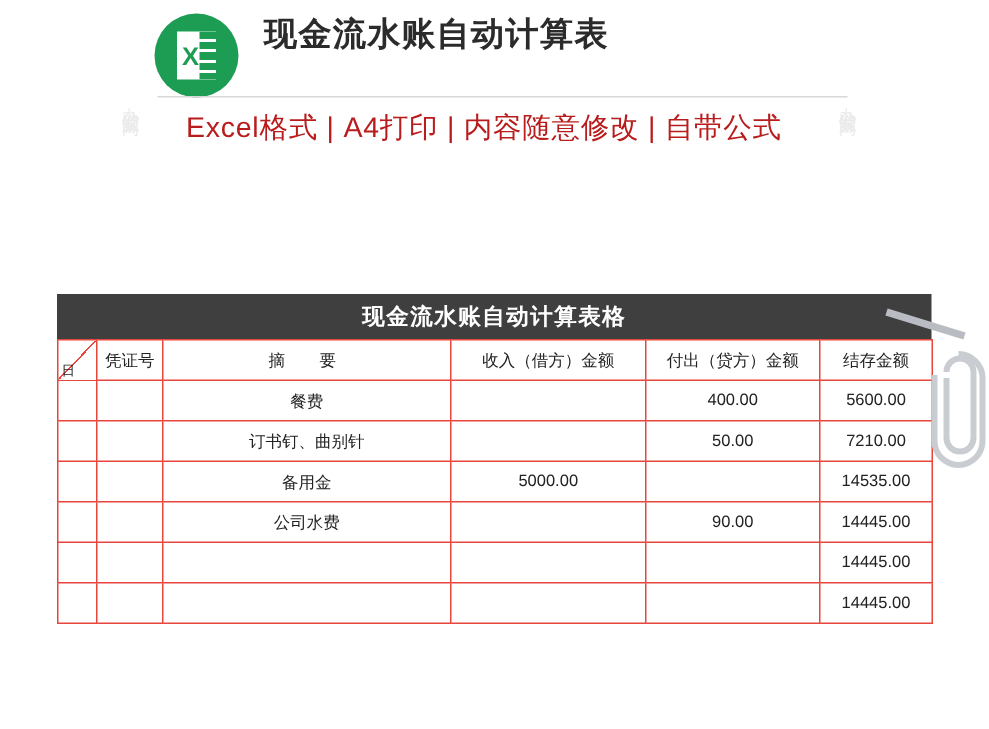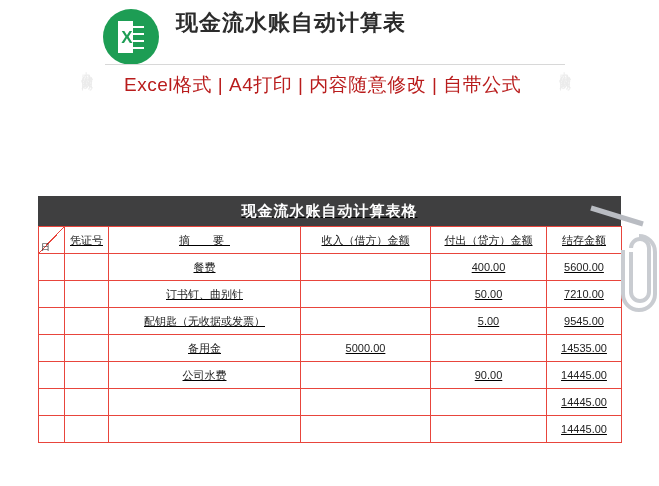--- a/index.html
+++ b/index.html
@@ -104,21 +104,20 @@
   .wm2 { left: 556px; top: 62px; }
 
   
   .sheet {
     position: absolute;
     left: 38px;
     top: 196px;
     width: 583px;
     height: 290px;
     background: #ffffff;
-    text-decoration: underline;
   }
   .sheet-title {
     height: 30px;
     background: #3f3f40;
     color: #ffffff;
     font-size: 15px;
     font-weight: bold;
     display: flex;
     align-items: center;
     justify-content: center;
@@ -259,28 +258,20 @@
           <td></td>
           <td></td>
           <td>订书钉、曲别针</td>
           <td class="amt"></td>
           <td class="amt">50.00</td>
           <td class="amt bal">7210.00</td>
         </tr>
         <tr>
           <td></td>
           <td></td>
-          <td>配钥匙（无收据或发票）</td>
-          <td class="amt"></td>
-          <td class="amt">5.00</td>
-          <td class="amt bal">9545.00</td>
-        </tr>
-        <tr>
-          <td></td>
-          <td></td>
           <td>备用金</td>
           <td class="amt">5000.00</td>
           <td class="amt"></td>
           <td class="amt bal">14535.00</td>
         </tr>
         <tr>
           <td></td>
           <td></td>
           <td>公司水费</td>
           <td class="amt"></td>

